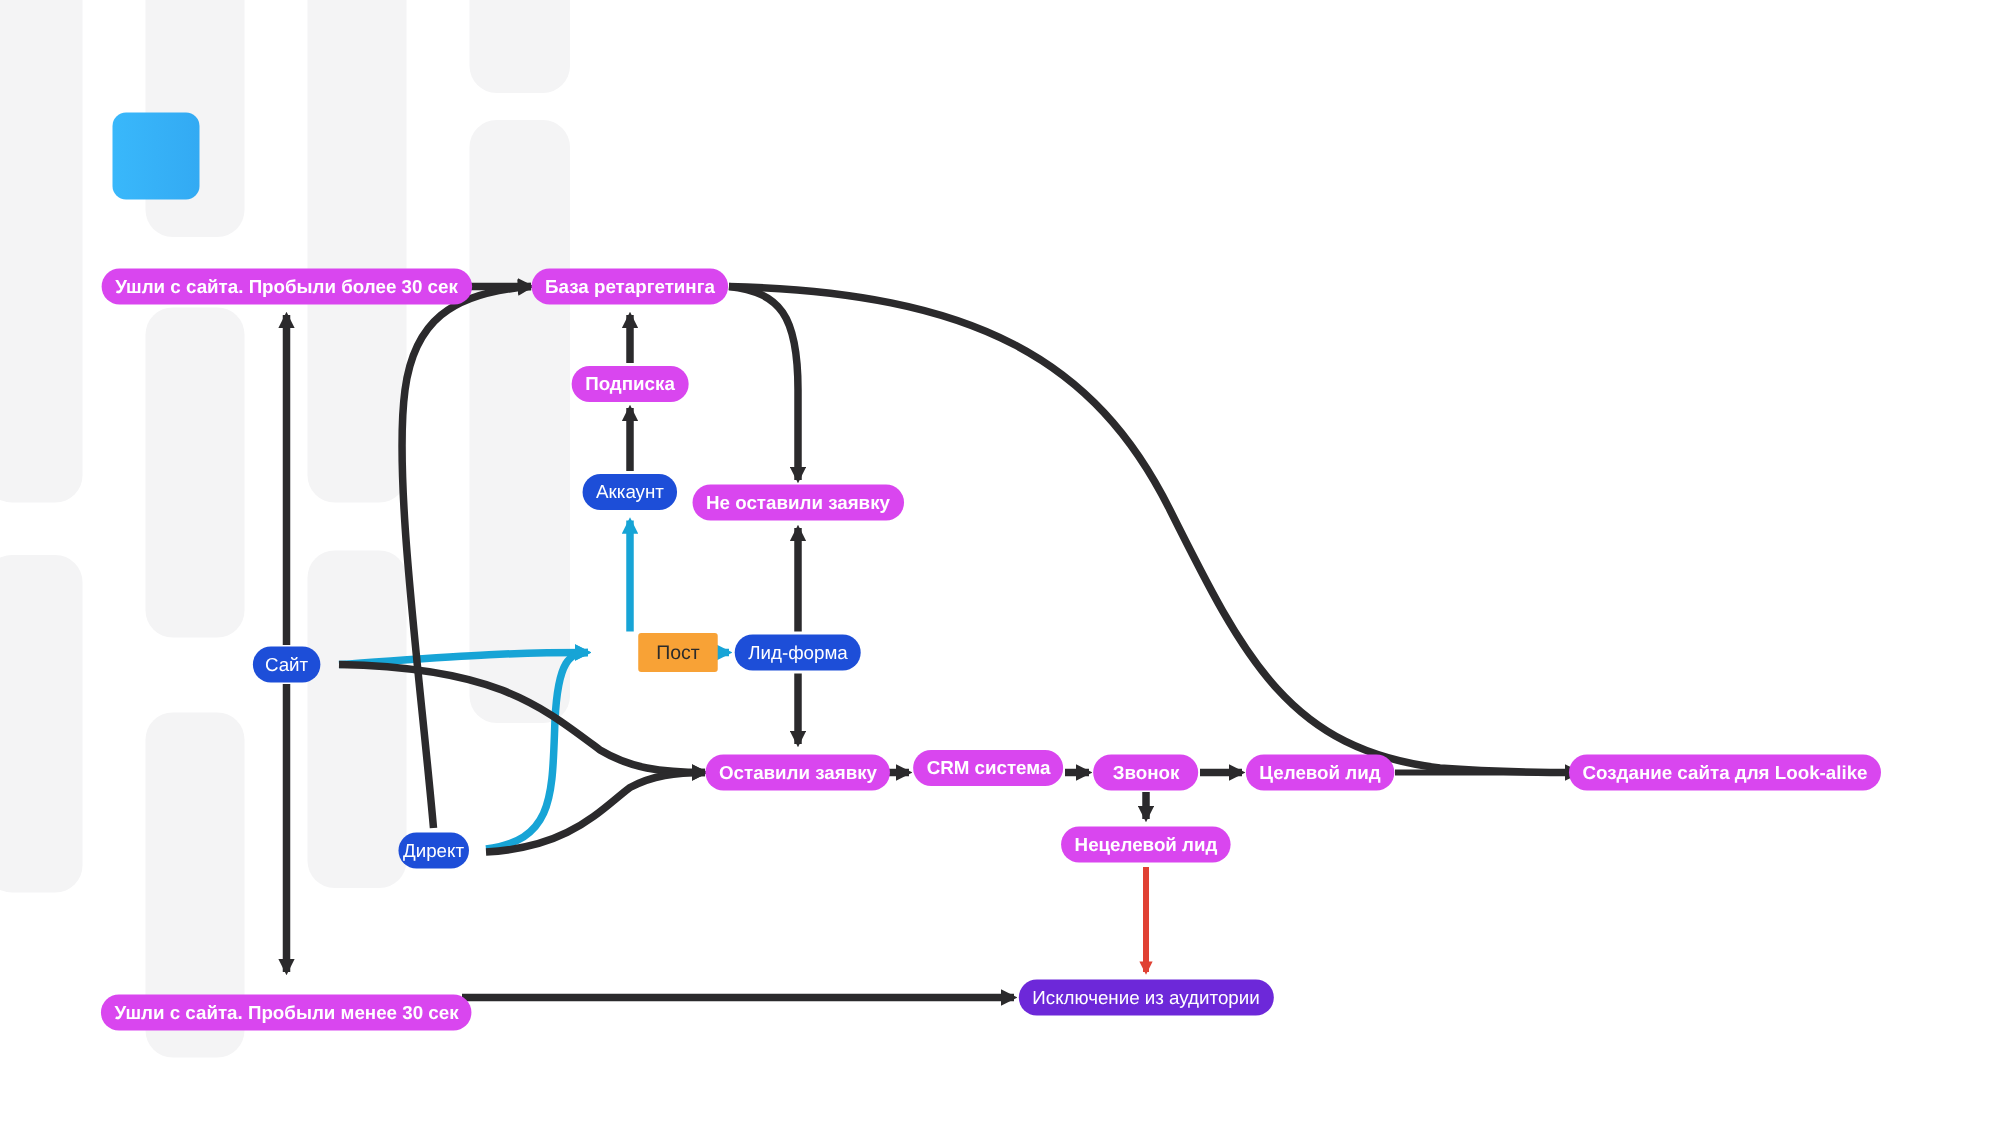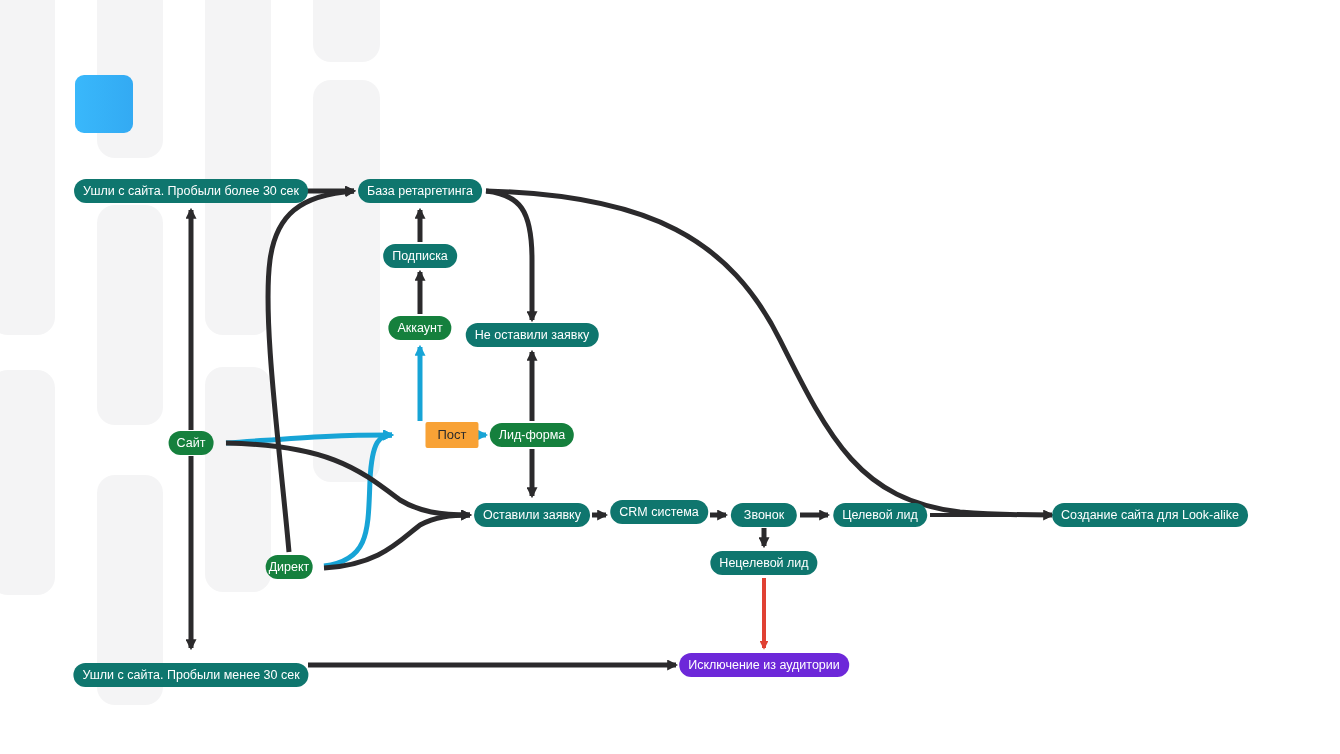--- a/index.html
+++ b/index.html
@@ -15,22 +15,22 @@
     margin-left: 17px; font-family: "DejaVu Sans", sans-serif; font-weight: bold;
     font-size: 42px; letter-spacing: 1px; color: #2b2b2b;
   }
   svg.links { position: absolute; left: 0; top: 0; }
   .node {
     position: absolute; height: 24px; line-height: 24px; border-radius: 12px;
     color: #ffffff; font-size: 12.5px; text-align: center; white-space: nowrap;
     padding: 0 9px; box-sizing: border-box; transform: translate(-50%, -50%);
     cursor: pointer;
   }
-  .node.dark { background: #0f766e; }
-  .node.blue { background: #15803d; }
+  .node.dark { background: #d946ef; font-weight: bold; }
+  .node.blue { background: #1d4ed8; }
   .node.red { background: #6d28d9; }
   .node.orange {
     background: #f8a236; color: #2b2b2b; border-radius: 2px; height: 26px; line-height: 26px;
     font-size: 13px; padding: 0 12px;
   }
 </style>
 </head>
 <body>
 
 <div class="bg-bar" style="left:-10px;top:-20px;width:65px;height:355px;"></div>

